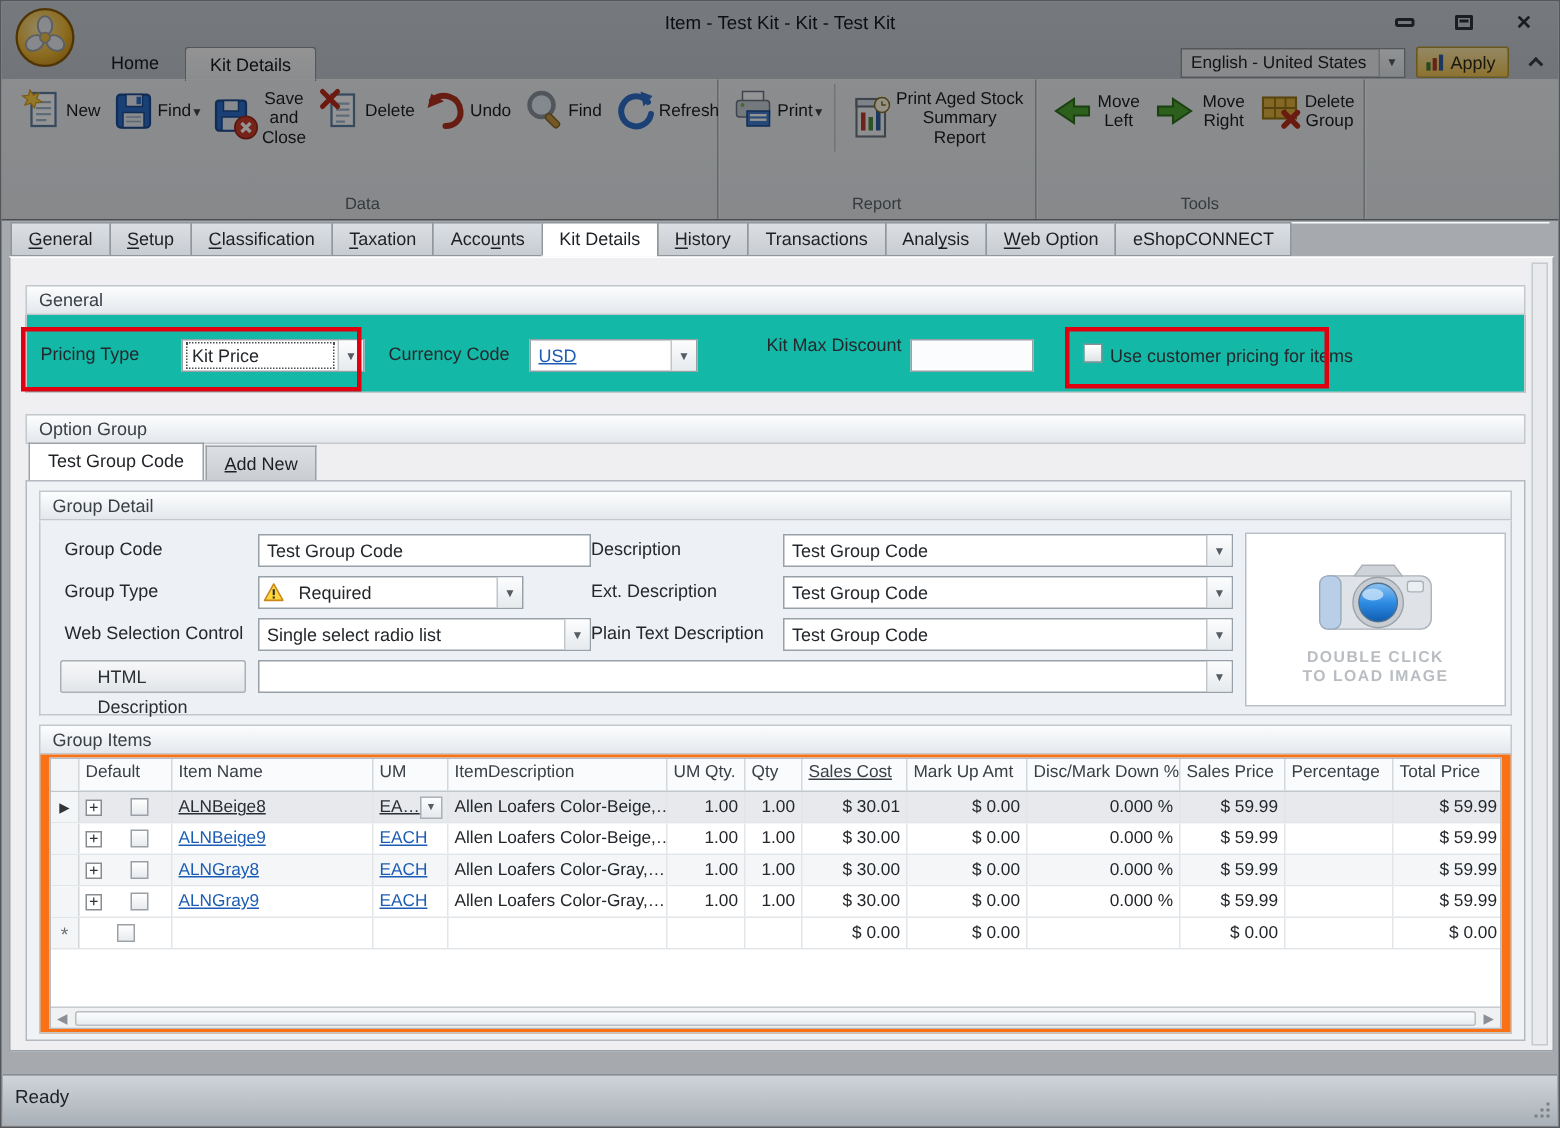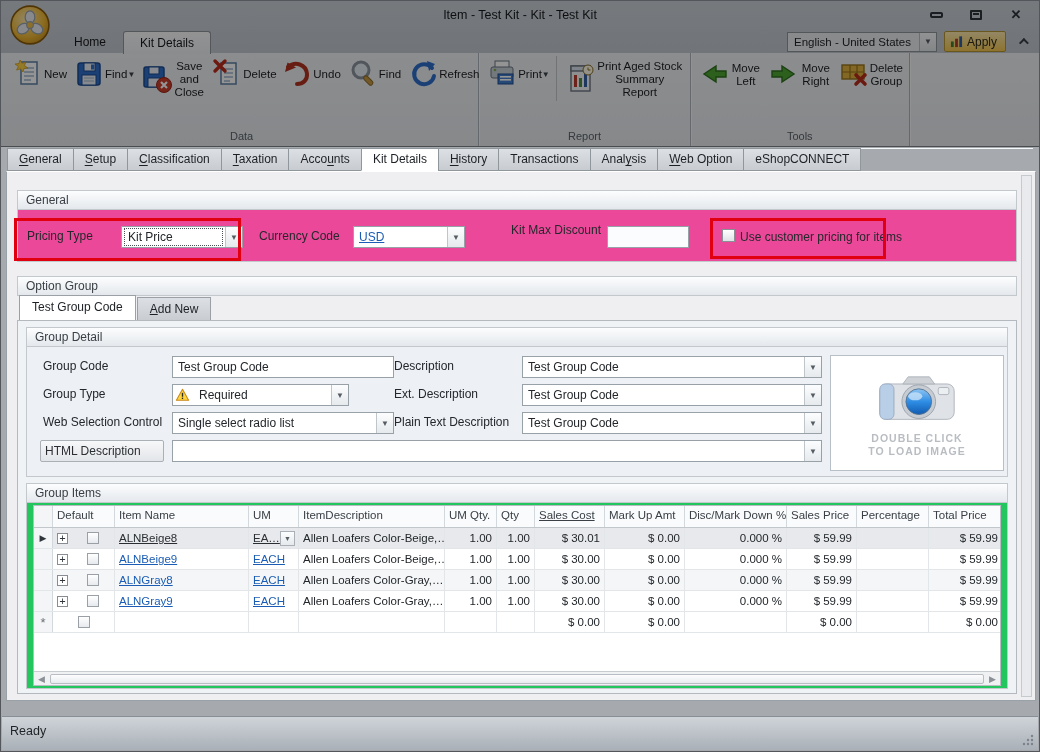--- a/index.html
+++ b/index.html
@@ -54,21 +54,21 @@
   .ptab:last-child{border-right:1px solid #8f969c;}
   .ptab.active{background:#fff;position:relative;z-index:2;border-bottom:1px solid #fff;}
   .ptab u{text-underline-offset:2px;}
 
   
   .content{position:absolute;top:170px;left:5px;width:1030px;height:530px;background:#efeff1;border:1px solid #98a0a8;border-top:1px solid #fff;}
   .vscroll{position:absolute;right:3px;top:3px;bottom:3px;width:11px;background:#e8eaed;border:1px solid #c5cacf;}
 
   .gbhead{height:20px;line-height:19px;padding-left:8px;font-size:12px;color:#3a4046;
     background:linear-gradient(#fcfdfe,#e4e8ec);border:1px solid #c3c8cd;}
-  .gbbody{background:#ec4899;border:1px solid #c3c8cd;border-top:none;position:relative;}
+  .gbbody{background:#14b8a6;border:1px solid #c3c8cd;border-top:none;position:relative;}
 
   .gb-general{position:absolute;left:10px;top:18px;width:1000px;}
   .gb-general .gbbody{height:52px;}
   .flabel{position:absolute;font-size:12px;color:#24282c;white-space:nowrap;}
   .combo{position:absolute;height:22px;background:#fff;border:1px solid #98a0a8;display:flex;align-items:center;}
   .combo .ctext{flex:1;padding:0 5px;font-size:12px;white-space:nowrap;overflow:hidden;}
   .combo .ctext.dotted{border:1px dotted #4a4f54;margin:2px;padding:1px 3px;}
   .combo .ctext.link,.link-blue{color:#1b5db4;text-decoration:underline;}
   .combo .cbtn{width:17px;height:100%;border-left:1px solid #c0c5ca;background:linear-gradient(#fcfdfe,#e6eaed);
     display:flex;align-items:center;justify-content:center;font-size:8px;color:#555c63;flex:none;}
@@ -77,28 +77,28 @@
   .warnico{width:15px;height:14px;margin:0 4px 0 2px;flex:none;}
 
   .gb-option{position:absolute;left:10px;top:104px;width:1000px;bottom:6px;}
   .optiontabs{position:absolute;left:0;top:20px;height:24px;display:flex;align-items:flex-end;padding-left:2px;}
   .otab{padding:4px 12px;font-size:12px;border:1px solid #9aa0a6;border-bottom:none;background:linear-gradient(#dcdfe3,#c9cdd2);color:#1d2125;margin-right:1px;}
   .otab.active{background:#fff;position:relative;z-index:3;padding-bottom:6px;}
   .tabpage{position:absolute;left:0;right:0;top:44px;bottom:0;background:#f0f3f6;border:1px solid #b3b9bf;z-index:1;}
 
   .gb-detail{position:absolute;left:8px;top:6px;right:8px;height:150px;}
   .gb-detail .gbbody{height:130px;background:#edf0f4;}
-  .btn-label{position:absolute;height:22px;line-height:20px;padding:0 4px;font-size:12px;color:#2b2f33;
+  .btn-label{position:absolute;height:22px;line-height:20px;padding:0 24px;font-size:12px;color:#2b2f33;
     background:linear-gradient(#f7f8f9,#e2e5e9);border:1px solid #aab0b6;border-radius:2px;}
   .imgbox{position:absolute;left:803px;top:8px;width:174px;height:116px;background:#fff;border:1px solid #b9bfc6;
     display:flex;flex-direction:column;align-items:center;justify-content:center;}
   .imgcap{margin-top:2px;text-align:center;font-size:10.5px;font-weight:bold;color:#b9bdc2;letter-spacing:1px;line-height:1.25;white-space:pre-line;}
 
   .gb-items{position:absolute;left:8px;top:162px;right:8px;bottom:4px;}
-  .gb-items .gbody-wrap{position:absolute;left:0;right:0;top:20px;bottom:0;background:#22c55e;border:1px solid #c3c8cd;border-top:none;padding-left:12px;}
+  .gb-items .gbody-wrap{position:absolute;left:0;right:0;top:20px;bottom:0;background:#f97316;border:1px solid #c3c8cd;border-top:none;padding-left:12px;}
   .grid{position:absolute;left:6px;right:6px;top:2px;bottom:2px;background:#fff;border:1px solid #b6bcc2;overflow:hidden;}
   .grow,.ghead{display:flex;align-items:stretch;}
   .ghead{height:22px;background:#fafbfc;border-bottom:1px solid #c2c7cc;}
   .gh{padding:3px 4px;font-size:11.5px;color:#3a4046;border-right:1px solid #d3d8dc;white-space:nowrap;overflow:hidden;flex:none;}
   .grow{height:21px;border-bottom:1px solid #e3e6e9;background:#fff;}
   .grow.alt{background:#f4f6f8;}
   .grow.current{background:#e7e9ec;}
   .gc{padding:2px 4px;font-size:11.5px;border-right:1px solid #e3e6e9;white-space:nowrap;overflow:hidden;display:flex;align-items:center;flex:none;}
   .gc.r{justify-content:flex-end;}
   .gc-ind{background:#f4f5f6;border-right:1px solid #d3d8dc;justify-content:center;padding:0;font-size:9px;color:#2f353a;}

